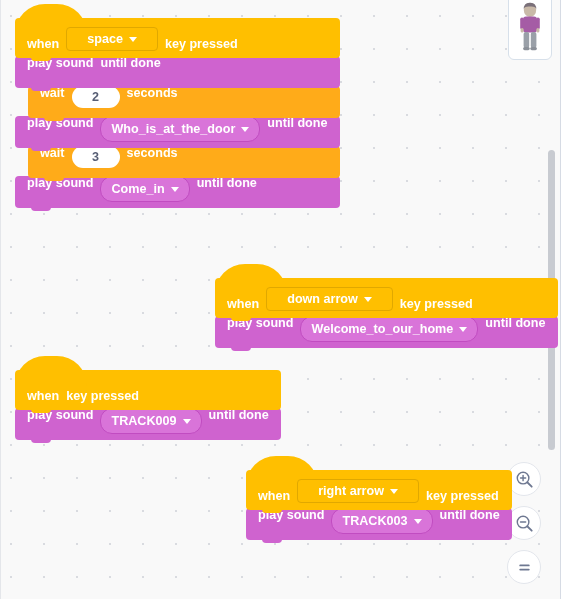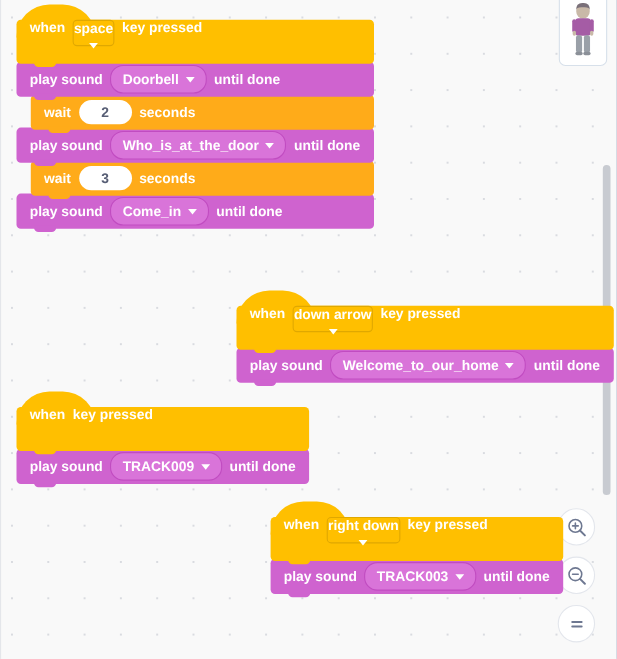--- a/index.html
+++ b/index.html
@@ -23,21 +23,21 @@
     border-left: 1px solid #e4e6ea;
     border-right: 1px solid #d6dbe4;
   }
 
   
   .stack { position: absolute; }
 
   .block {
     position: relative;
     display: flex;
-    align-items: center;
+    align-items: flex-start;
     height: 32px;
     padding: 0 12px;
     box-sizing: border-box;
     color: #ffffff;
     font-size: 12.6px;
     font-weight: bold;
     white-space: nowrap;
     border-radius: 4px;
     margin-top: -2px;
   }
@@ -54,21 +54,21 @@
     background: inherit;
     border-radius: 0 0 4px 4px;
     z-index: 0;
   }
 
   .block > * { position: relative; z-index: 1; }
 
   
   .block.hat {
     height: 40px;
-    align-items: flex-start;
+    align-items: flex-end;
     padding-bottom: 7px;
     border-radius: 4px;
   }
   .block.hat .dome {
     content: "";
     position: absolute;
     left: 0;
     top: -14px;
     width: 72px;
     height: 30px;
@@ -83,29 +83,28 @@
 
   .label { margin-right: 7px; }
   .label:last-child { margin-right: 0; }
 
   
   .field-drop-ev {
     display: inline-flex;
     align-items: center;
     gap: 6px;
     height: 22px;
-    padding: 0 0;
+    padding: 0 20px;
     margin-right: 7px;
     border-radius: 4px;
     background: #ffbf00;
     border: 1px solid #e0a800;
     color: #ffffff;
     font-size: 12.6px;
     font-weight: bold;
-    flex-direction: column;
   }
 
   
   .field-drop-snd {
     display: inline-flex;
     align-items: center;
     gap: 6px;
     height: 24px;
     padding: 0 10px;
     margin-right: 7px;
@@ -208,24 +207,20 @@
           <div class="dome"></div>
           <span class="label">when</span>
           <span class="field-drop-ev">
             <span>space</span>
             <span class="caret"></span>
           </span>
           <span class="label">key pressed</span>
         </div>
         <div class="block c-sound" style="z-index: 5;">
           <span class="label">play sound</span>
-          <span class="field-drop-snd">
-            <span>Doorbell</span>
-            <span class="caret"></span>
-          </span>
           <span class="label">until done</span>
         </div>
         <div class="block c-control" style="z-index: 4;">
           <span class="label">wait</span>
           <span class="field-num">2</span>
           <span class="label">seconds</span>
         </div>
         <div class="block c-sound" style="z-index: 3;">
           <span class="label">play sound</span>
           <span class="field-drop-snd">
@@ -280,21 +275,21 @@
             <span class="caret"></span>
           </span>
           <span class="label">until done</span>
         </div>
       </div>
       <div class="stack" style="left: 245px; top: 470px;">
         <div class="block c-events hat" style="z-index: 2;">
           <div class="dome"></div>
           <span class="label">when</span>
           <span class="field-drop-ev">
-            <span>right down</span>
+            <span>right arrow</span>
             <span class="caret"></span>
           </span>
           <span class="label">key pressed</span>
         </div>
         <div class="block c-sound" style="z-index: 1;">
           <span class="label">play sound</span>
           <span class="field-drop-snd">
             <span>TRACK003</span>
             <span class="caret"></span>
           </span>

